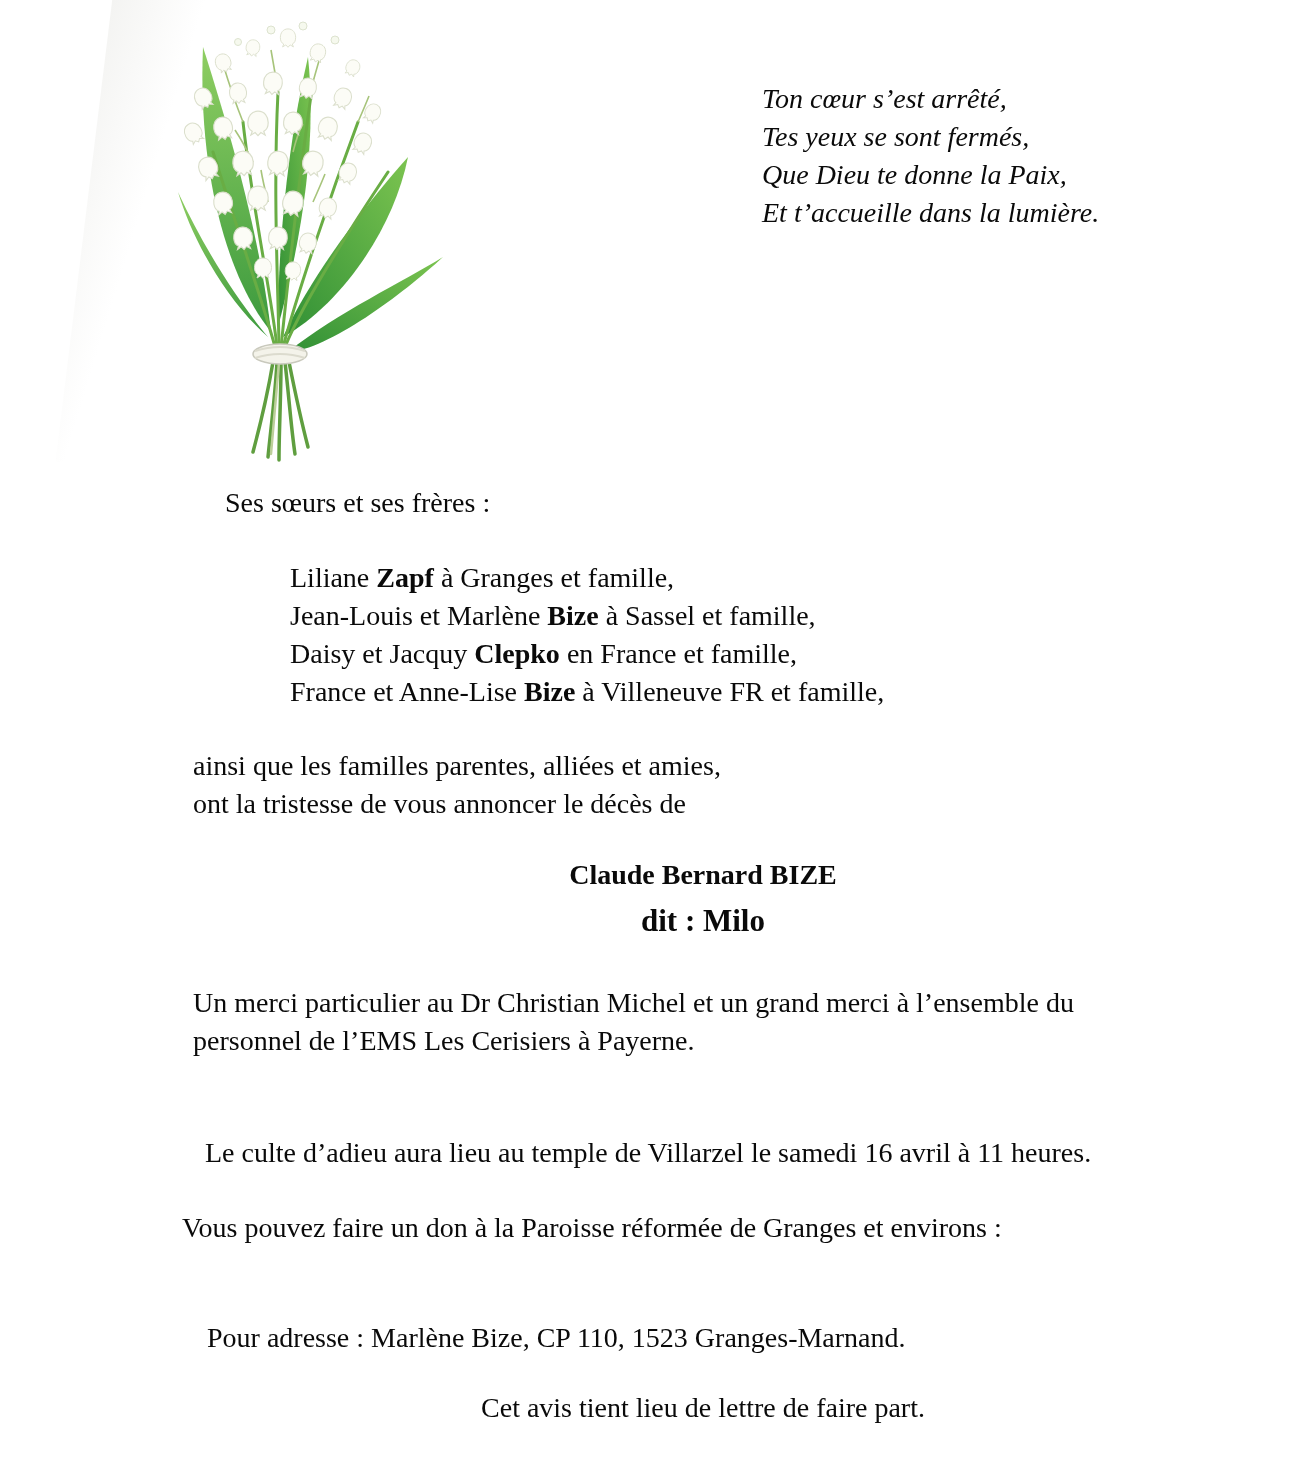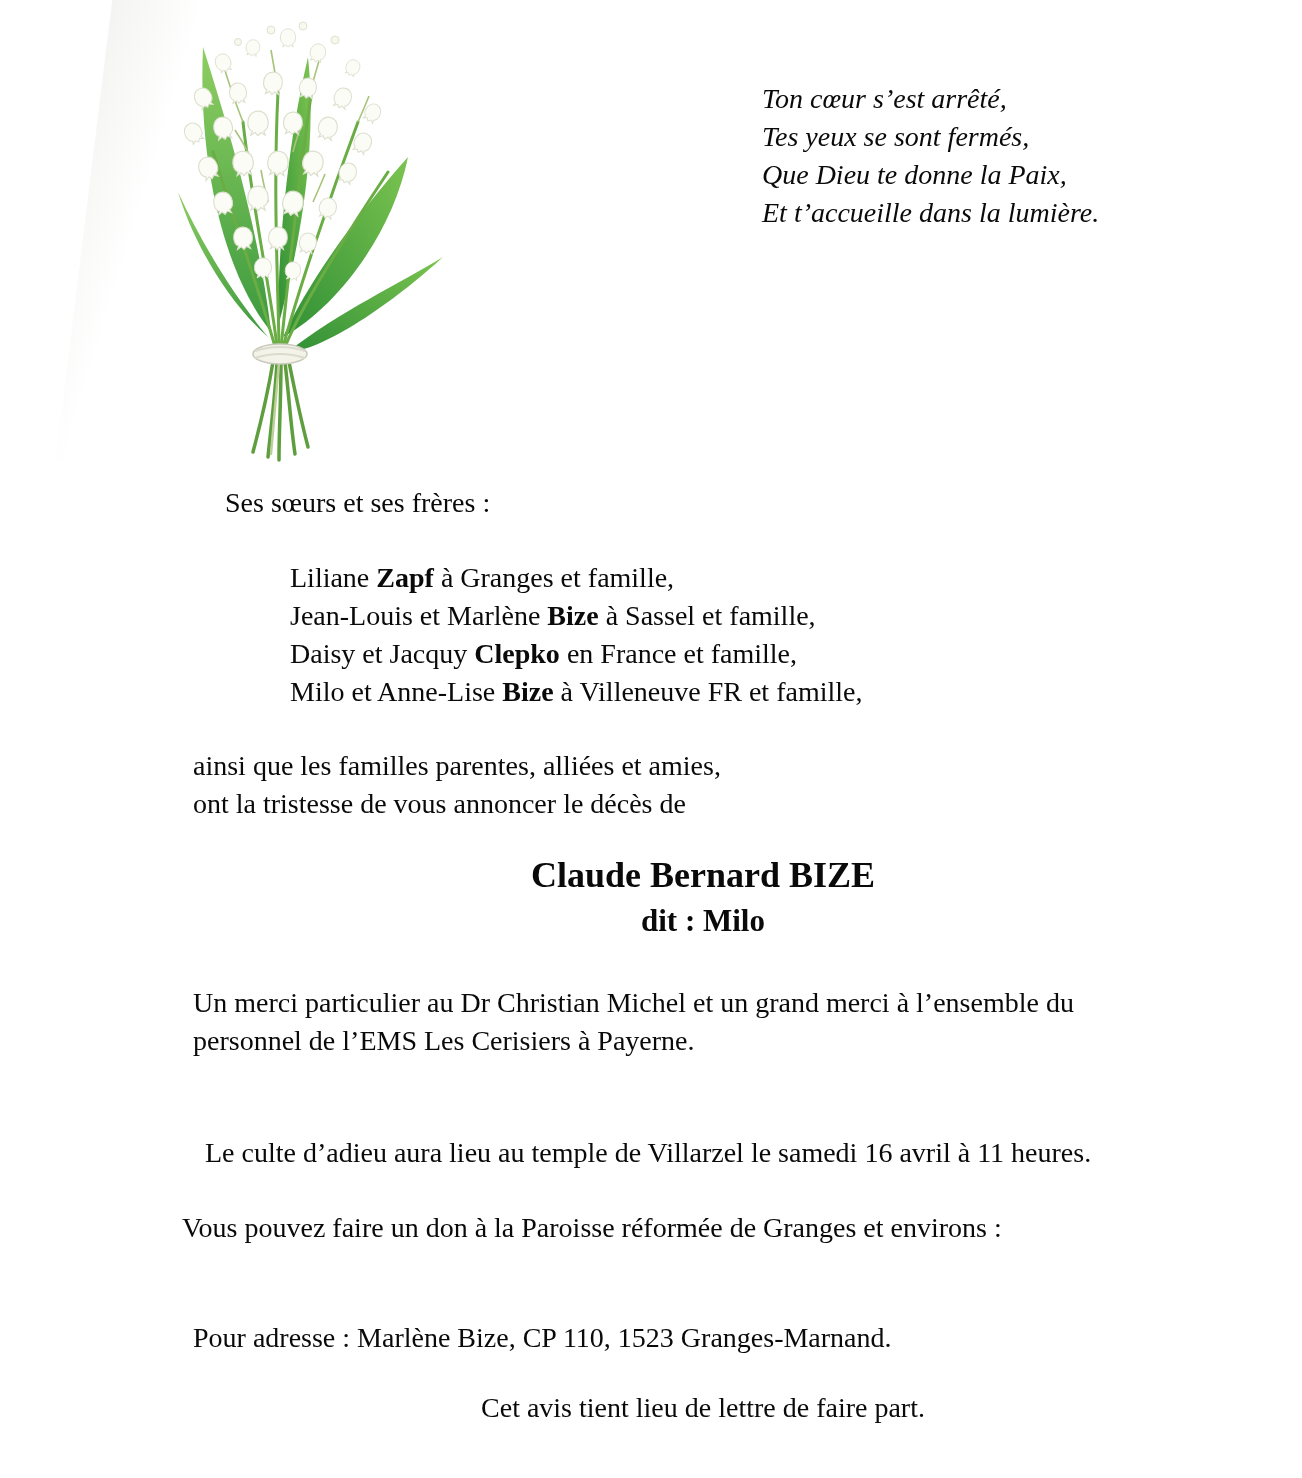--- a/index.html
+++ b/index.html
@@ -28,34 +28,34 @@
     font-size: 28px;
     line-height: 38px;
     white-space: nowrap;
   }
   .intro        { left: 193px; top: 484px; margin-left: 32px; }
   .relatives    { left: 290px; top: 559px; }
   .announcement { left: 193px; top: 747px; }
   .centerband   { left: 193px; width: 1020px; text-align: center; }
   .deceased-name {
     top: 852px;
-    font-size: 36px;
+    font-size: 28px;
     font-weight: bold;
     line-height: 46px;
   }
   .deceased-nickname {
     top: 900px;
     font-size: 31px;
     font-weight: bold;
     line-height: 42px;
   }
   .passing  { left: 193px; top: 984px; }
   .service  { left: 205px; top: 1134px; }
   .donation { left: 182px; top: 1209px; }
-  .address  { left: 193px; top: 1319px; }
+  .address  { left: 207px; top: 1319px; }
   .closing  { top: 1389px; font-size: 28px; line-height: 38px; }
   .bold-name { font-weight: bold; margin-top: 36px; }
   sup.age-sup {
     font-size: 18px;
     line-height: 0;
     vertical-align: super;
   }
   .photo-bg {
     left: 85px;
     top: -20px;
@@ -178,21 +178,21 @@
   <div>Que Dieu te donne la Paix,</div>
   <div>Et t’accueille dans la lumière.</div>
 </div>
 
 <div class="abs body-text intro">Ses sœurs et ses frères :</div>
 
 <div class="abs body-text relatives">
   <div><span>Liliane </span><span class="bold-name">Zapf</span><span> à Granges et famille,</span></div>
   <div><span>Jean-Louis et Marlène </span><span class="bold-name">Bize</span><span> à Sassel et famille,</span></div>
   <div><span>Daisy et Jacquy </span><span class="bold-name">Clepko</span><span> en France et famille,</span></div>
-  <div><span>Milo et Anne-Lise </span><span class="bold-name">Bize</span><span> à Villeneuve FR et famille,</span></div>
+  <div><span>France et Anne-Lise </span><span class="bold-name">Bize</span><span> à Villeneuve FR et famille,</span></div>
 </div>
 
 <div class="abs body-text announcement">
   <div>ainsi que les familles parentes, alliées et amies,</div>
   <div>ont la tristesse de vous annoncer le décès de</div>
 </div>
 
 <div class="abs centerband deceased-name">Claude Bernard BIZE</div>
 <div class="abs centerband deceased-nickname">dit : Milo</div>
 

